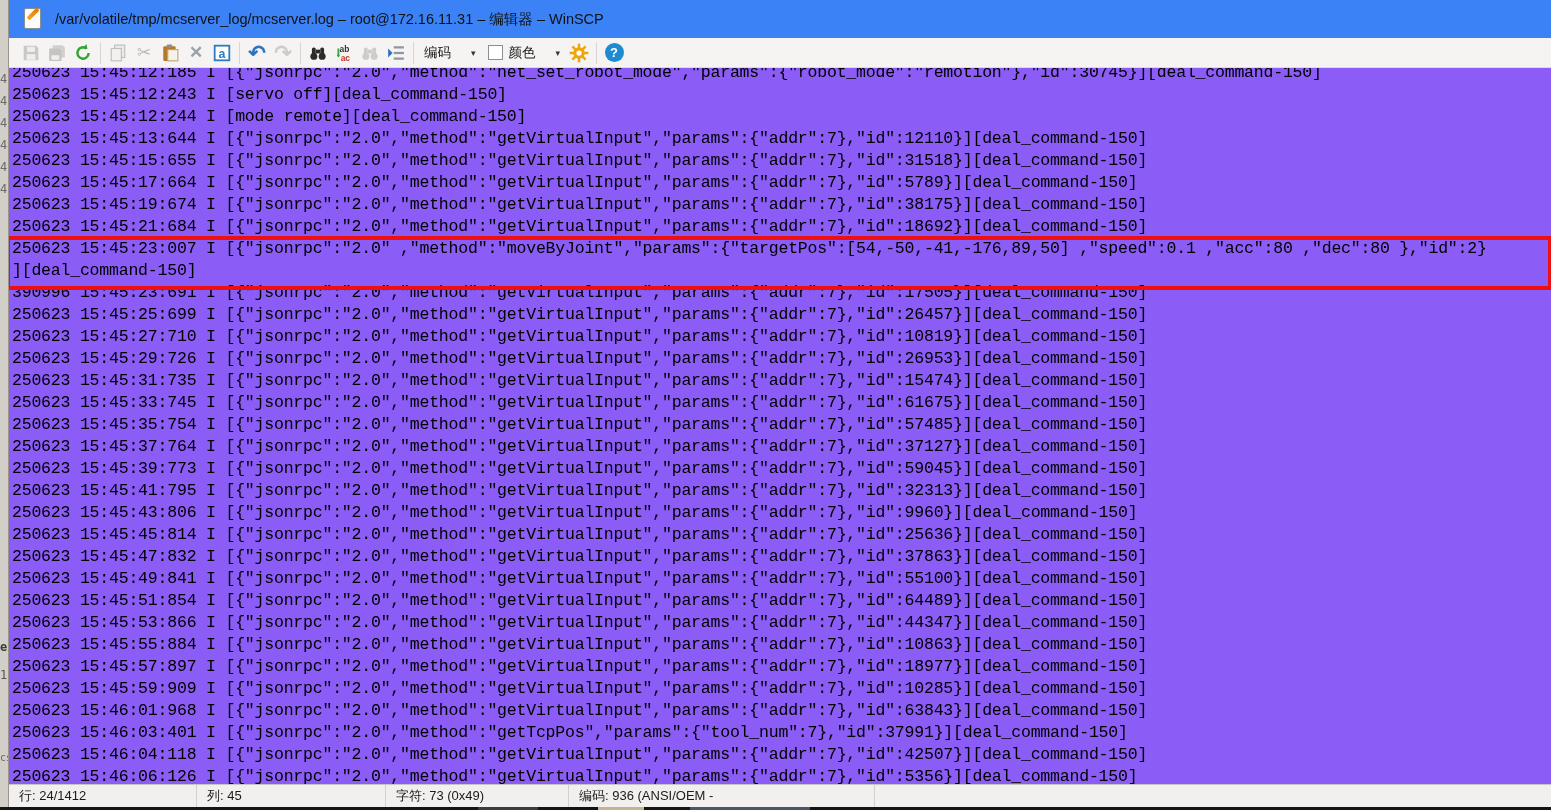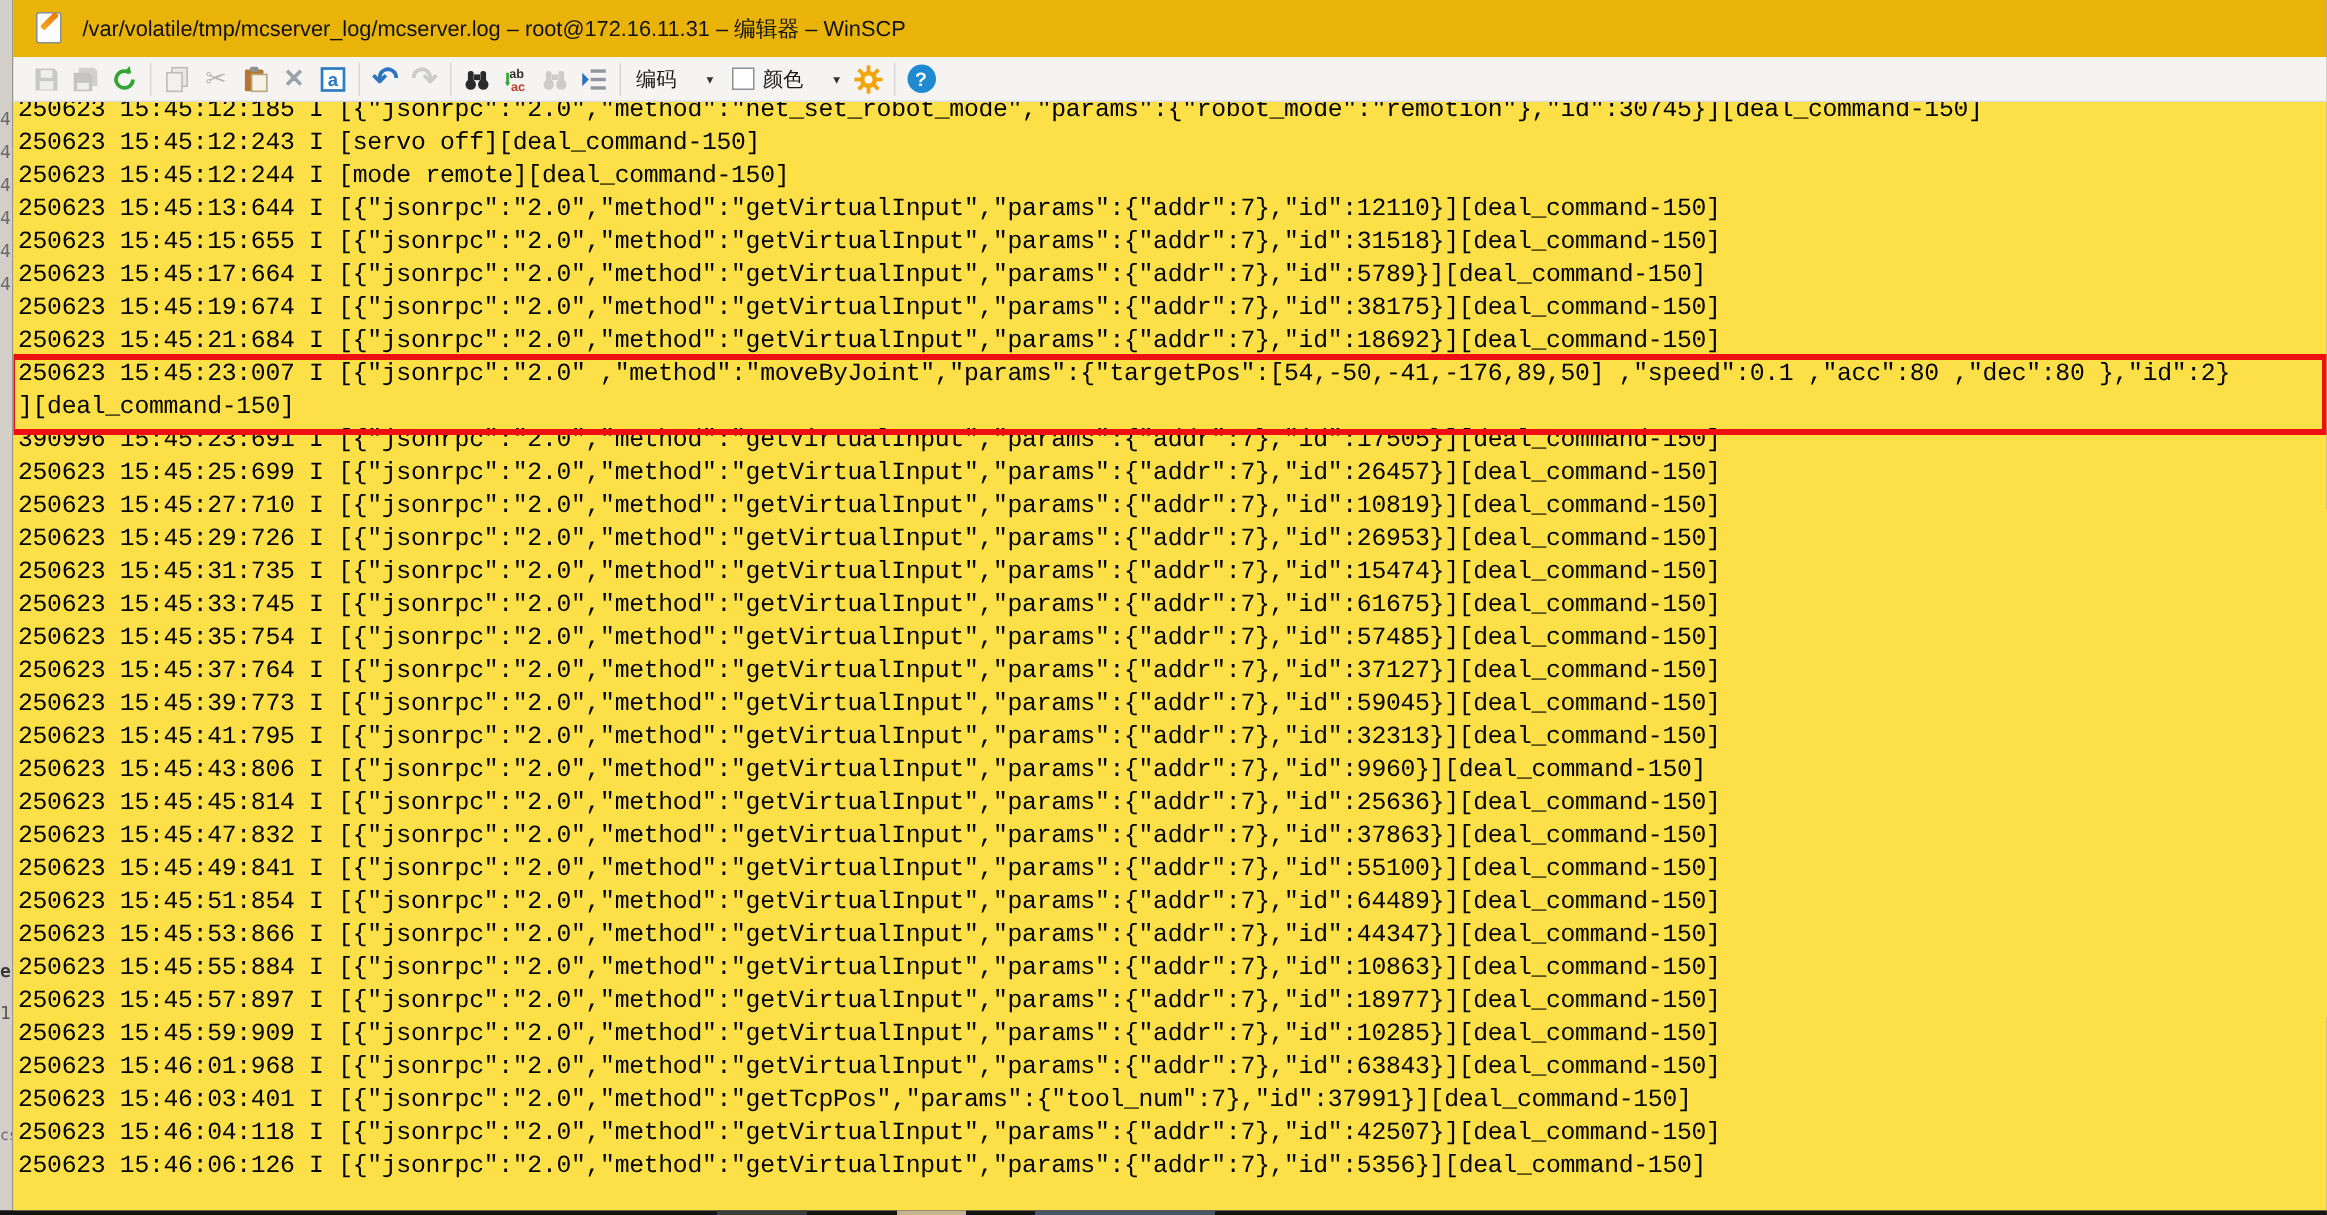--- a/index.html
+++ b/index.html
@@ -5,39 +5,39 @@
   * { margin:0; padding:0; box-sizing:border-box; }
   html,body { width:1551px; height:810px; overflow:hidden; background:#23221f; font-family:"Liberation Sans", sans-serif; }
 
   
   .bg-sliver { position:absolute; left:0; top:0; width:9px; height:807px; background:#d2cfc8; border-right:1px solid #9a968e; overflow:hidden; }
   .bg-frag { position:absolute; left:0; width:9px; font:12px "DejaVu Sans Mono", monospace; color:#6b6b6b; overflow:hidden; white-space:nowrap; }
 
   
   .window { position:absolute; left:9px; top:0; width:1542px; height:807px; background:#ffffff; display:flex; flex-direction:column; }
 
-  .titlebar { height:38px; background:#eab308; display:flex; align-items:center; padding-left:13px; flex:none; }
+  .titlebar { height:38px; background:#3b82f6; display:flex; align-items:center; padding-left:13px; flex:none; }
   .title-icon { width:22px; height:24px; position:relative; flex:none; }
   .title-icon .doc { position:absolute; left:2px; top:1px; width:17px; height:21px; background:#fdfdfd; border:1.5px solid #8a8f94; border-radius:2px; }
   .title-icon .pencil { position:absolute; left:4px; top:5px; width:14px; height:4px; background:linear-gradient(90deg,#f5a623,#e07b00); transform:rotate(-45deg); border-radius:1px; }
   .title-text { font-size:14.5px; color:#111; margin-left:11px; white-space:nowrap; }
 
   .toolbar { height:30px; background:#f5f4f2; border-bottom:1px solid #dddcda; display:flex; align-items:center; padding-left:9px; flex:none; }
   .tb-btn { width:26px; height:24px; display:flex; align-items:center; justify-content:center; flex:none; border-radius:3px; }
   .tb-sep { width:1px; height:22px; background:#d7d6d4; margin:0 4px; flex:none; }
   .tb-btn svg { display:block; }
   .glyph { font-size:17px; line-height:1; }
   .disabled { opacity:.55; filter:grayscale(1); }
   .dd { display:flex; align-items:center; gap:20px; padding:0 6px; height:24px; flex:none; }
   .dd-label { font-size:13.5px; color:#1a1a1a; }
   .dd-caret { font-size:9px; color:#333; }
   .color-swatch { width:15px; height:15px; background:#ffffff; border:1px solid #8a8f94; flex:none; margin-left:6px; }
   .help-circle { width:19px; height:19px; border-radius:50%; background:#1d8ad2; color:#fff; font-weight:bold; font-size:13px; display:flex; align-items:center; justify-content:center; }
 
-  .editor { flex:1 1 auto; position:relative; background:#fde047; overflow:hidden; }
+  .editor { flex:1 1 auto; position:relative; background:#8b5cf6; overflow:hidden; }
   .log-scroll { margin-top:-6px; padding-left:3px; }
   .log-line { font:16.5px/22px "Liberation Mono","DejaVu Sans Mono",monospace; color:#000; white-space:pre; letter-spacing:-0.2px; }
   .red-box { position:absolute; left:-3px; top:168px; width:1546px; height:54px; border:4px solid #ee1010; pointer-events:none; }
 
   .statusbar { height:23px; background:#f1f0ee; border-top:1px solid #c8c7c5; display:flex; align-items:stretch; flex:none; font-size:13px; color:#1a1a1a; }
   .sb-cell { display:flex; align-items:center; padding-left:10px; border-right:1px solid #d2d1cf; white-space:nowrap; overflow:hidden; flex:none; }
   .sb-fill { flex:1 1 auto; }
 
   
   .desk-strip { position:absolute; left:0; top:807px; width:1551px; height:3px; background:#141414; }
@@ -227,20 +227,27 @@
           <div class="log-line">250623 15:45:59:909 I [{"jsonrpc":"2.0","method":"getVirtualInput","params":{"addr":7},"id":10285}][deal_command-150]</div>
           <div class="log-line">250623 15:46:01:968 I [{"jsonrpc":"2.0","method":"getVirtualInput","params":{"addr":7},"id":63843}][deal_command-150]</div>
           <div class="log-line">250623 15:46:03:401 I [{"jsonrpc":"2.0","method":"getTcpPos","params":{"tool_num":7},"id":37991}][deal_command-150]</div>
           <div class="log-line">250623 15:46:04:118 I [{"jsonrpc":"2.0","method":"getVirtualInput","params":{"addr":7},"id":42507}][deal_command-150]</div>
           <div class="log-line">250623 15:46:06:126 I [{"jsonrpc":"2.0","method":"getVirtualInput","params":{"addr":7},"id":5356}][deal_command-150]</div>
         </div>
     </div>
     <div class="red-box"></div>
   </div>
 
+  <div class="statusbar">
+    <div class="sb-cell" style="width:188px;">行: 24/1412</div>
+    <div class="sb-cell" style="width:189px;">列: 45</div>
+    <div class="sb-cell" style="width:183px;">字符: 73 (0x49)</div>
+    <div class="sb-cell" style="width:306px;">编码: 936  (ANSI/OEM -</div>
+    <div class="sb-fill"></div>
+  </div>
 
 </div>
 
 <div class="desk-strip">
   <div class="blob1"></div>
     <div class="blob2"></div>
     <div class="blob3"></div>
 </div>
 
 </body></html>

